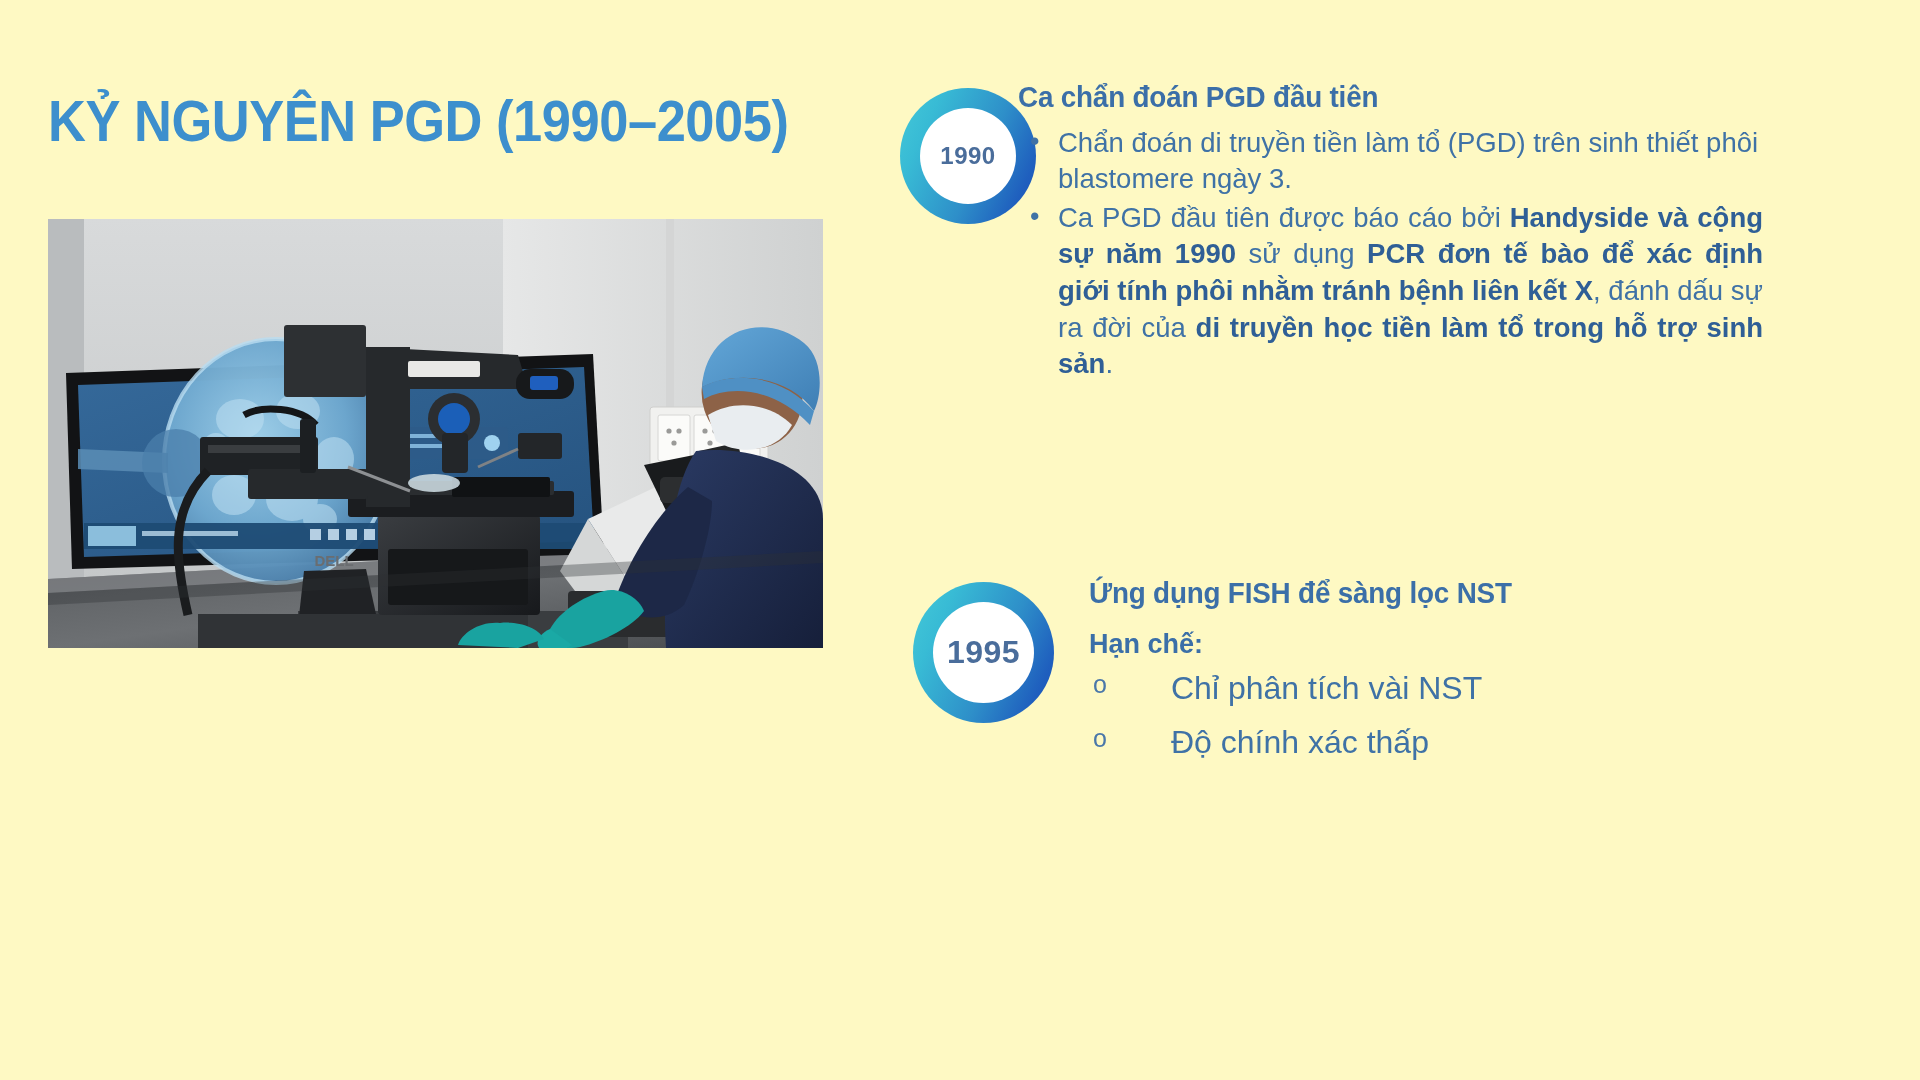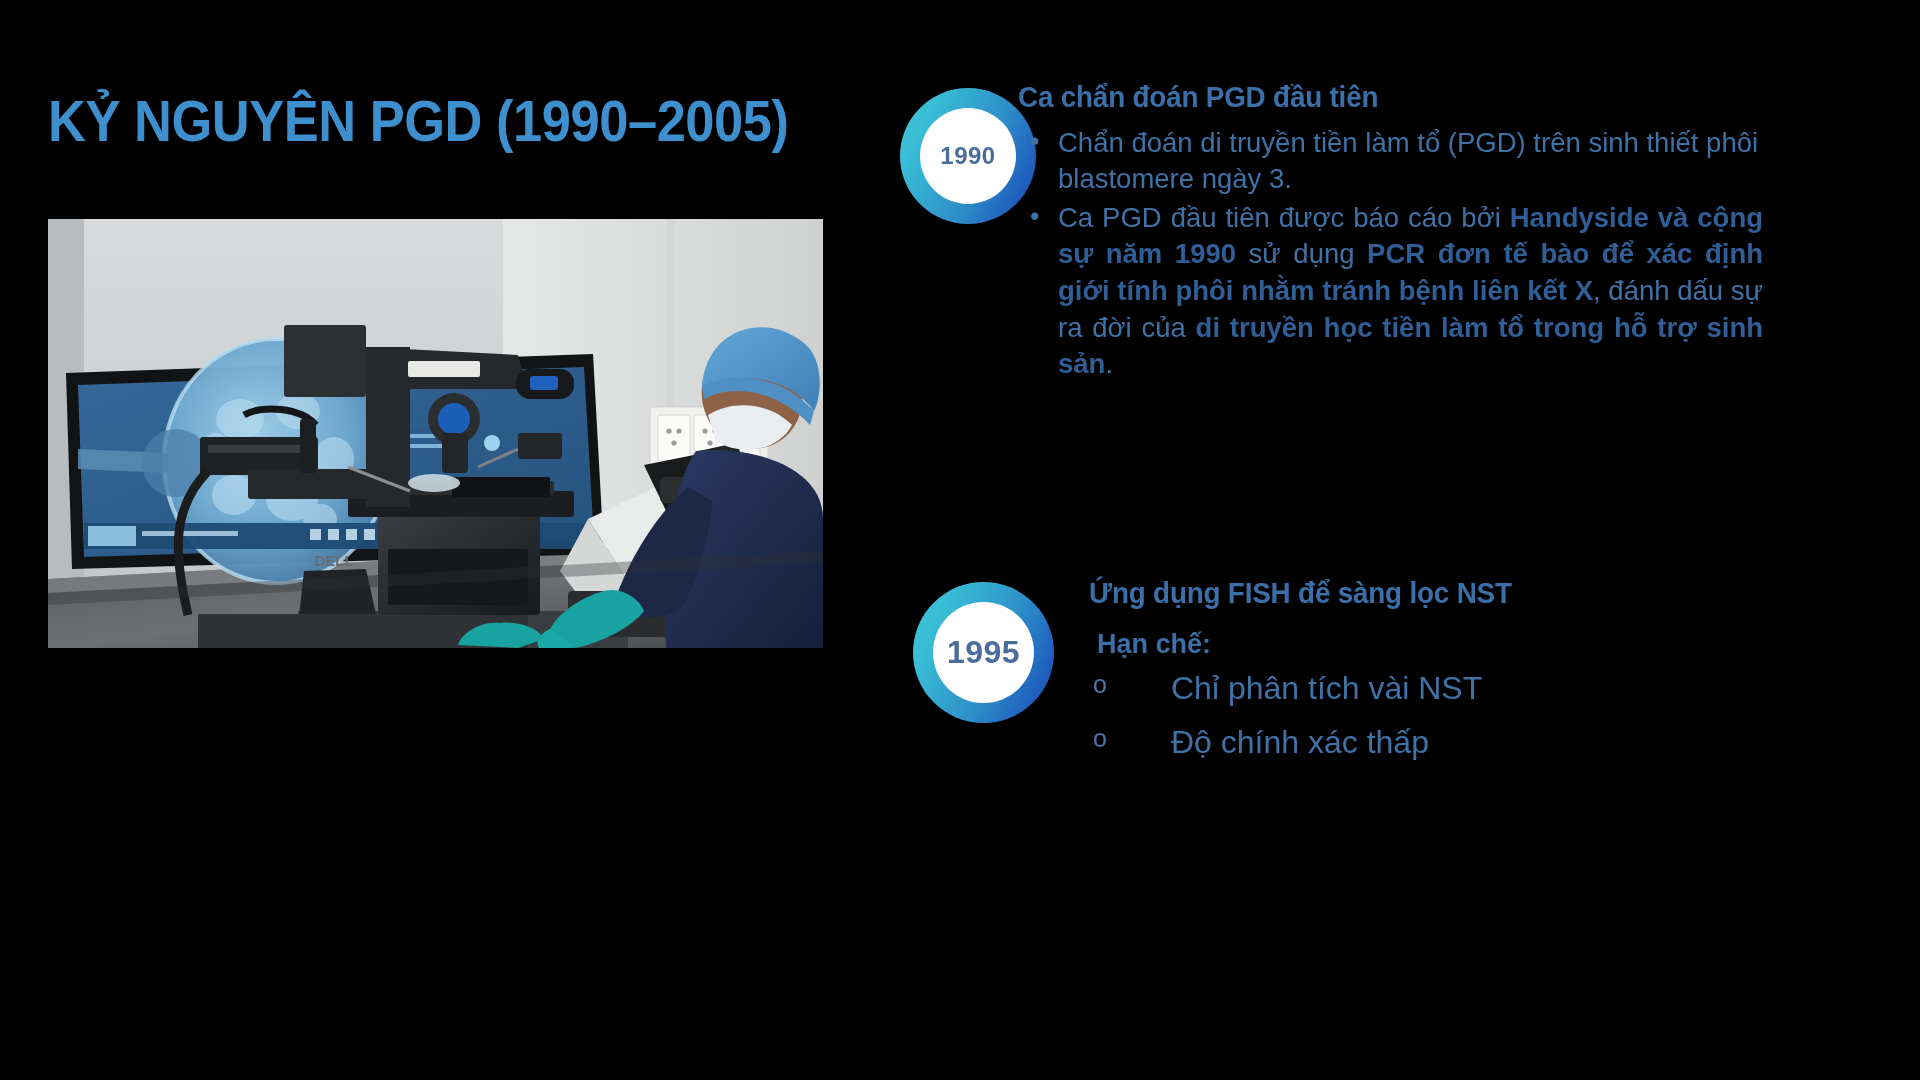--- a/index.html
+++ b/index.html
@@ -3,21 +3,21 @@
 <meta charset="utf-8">
 <title>KỶ NGUYÊN PGD (1990–2005)</title>
 <style>
   * { margin:0; padding:0; box-sizing:border-box; }
   html, body {
     width:1920px; height:1080px;
     background:#ffffff;
     font-family:"Liberation Sans", sans-serif;
     overflow:hidden;
   }
-  .slide { position:relative; width:1920px; height:1080px; background:#000000; }
+  .slide { position:relative; width:1920px; height:1080px; background:#fef9c3; }
 
   
   .title {
     position:absolute; left:48px; top:88px;
     font-size:57px; font-weight:700;
     letter-spacing:-0.5px;
     color:#3D8FCD;
     font-family:"Liberation Sans", sans-serif;
     transform:scaleX(0.92); transform-origin:left center;
     white-space:nowrap;
@@ -80,21 +80,21 @@
   li.justified { text-align:justify; }
   li.justified > span { display:inline; }
   b { font-weight:700; color:#2F5F96; }
 
   .para {
     font-size:28px; line-height:1.72; color:#3F72A6;
     width:760px; margin-top:6px;
   }
   .sub-heading {
     font-size:27px; font-weight:700; color:#3B6FA8;
-    margin-top:18px; margin-left:8px;
+    margin-top:18px; 
   }
   ul.olist { list-style:none; margin:12px 0 0 0; padding:0; }
   ul.olist li {
     position:relative; padding-left:82px;
     font-size:32px; line-height:1.0; color:#3F72A6;
     margin-bottom:22px;
   }
   ul.olist li::before {
     content:"o"; position:absolute; left:4px; top:0;
     font-size:25px; color:#4A77A9; font-weight:400;

